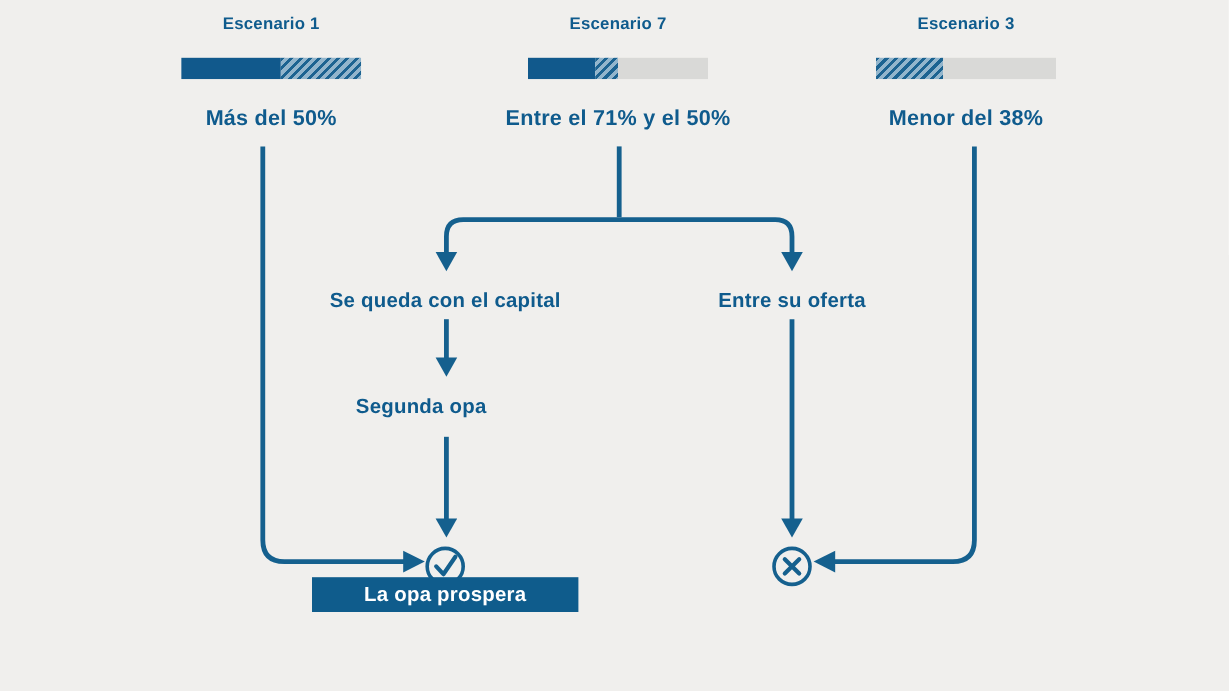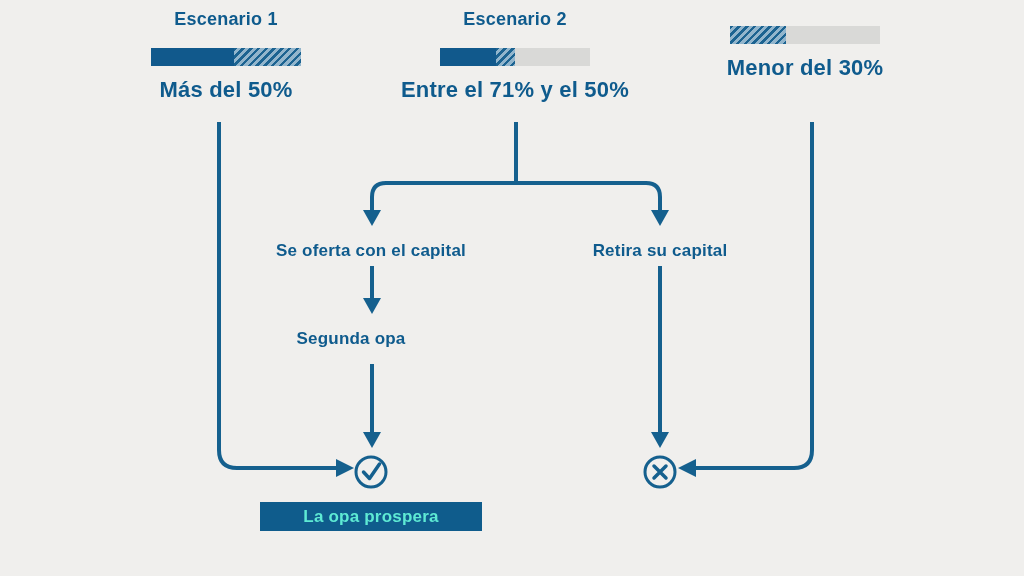--- a/index.html
+++ b/index.html
@@ -14,21 +14,21 @@
     font-family: "Liberation Sans", sans-serif;
     overflow: hidden;
   }
   .scenario {
     position: absolute;
     top: 8px;
     width: 240px;
     text-align: center;
   }
   .sc-title {
-    font-size: 18px;
+    font-size: 14px;
     font-weight: bold;
     color: #0f5b8d;
     height: 22px;
     line-height: 22px;
     letter-spacing: 0.2px;
   }
   .bar {
     width: 150px;
     height: 18px;
     margin: 18px auto 0 auto;
@@ -39,22 +39,22 @@
   .seg.solid { background: #11598c; }
   .seg.hatch {
     background: repeating-linear-gradient(
       135deg,
       #1c6391 0px, #1c6391 2.5px,
       #92b5cc 2.5px, #92b5cc 5.5px
     );
   }
   .seg.track { background: #d9d9d7; }
   .sc-label {
-    margin-top: 11px;
-    font-size: 22px;
+    margin-top: 22px;
+    font-size: 18px;
     font-weight: bold;
     color: #0f5b8d;
     letter-spacing: 0.2px;
   }
   .overlay {
     position: absolute;
     left: 0;
     top: 0;
     pointer-events: none;
   }
@@ -62,25 +62,25 @@
     position: absolute;
     transform: translateX(-50%);
     font-size: 17px;
     font-weight: bold;
     color: #0f5b8d;
     white-space: nowrap;
     letter-spacing: 0.2px;
   }
   .result-box {
     position: absolute;
-    top: 502px;
+    top: 481px;
     width: 222px;
     height: 29px;
     background: #0f5c8c;
-    color: #5eead4;
+    color: #ffffff;
     font-size: 17px;
     font-weight: bold;
     text-align: center;
     line-height: 29px;
     letter-spacing: 0.2px;
   }
 </style>
 </head>
 <body>
 
@@ -90,36 +90,37 @@
     <div class="sc-title">Escenario 1</div>
     <div class="bar">
       <div class="seg solid" style="width: 55%;"></div>
       <div class="seg hatch" style="width: 45%;"></div>
       <div class="seg track" style="width: 0%;"></div>
     </div>
     <div class="sc-label">Más del 50%</div>
   </div>
 
   <div class="scenario" style="left:395px;">
-    <div class="sc-title">Escenario 2</div>
+    <div class="sc-title">Escenario 7</div>
     <div class="bar">
       <div class="seg solid" style="width: 37%;"></div>
       <div class="seg hatch" style="width: 13%;"></div>
       <div class="seg track" style="width: 50%;"></div>
     </div>
     <div class="sc-label">Entre el 71% y el 50%</div>
   </div>
 
   <div class="scenario" style="left:685px;">
+    <div class="sc-title">Escenario 3</div>
     <div class="bar">
       <div class="seg solid" style="width: 0%;"></div>
       <div class="seg hatch" style="width: 37%;"></div>
       <div class="seg track" style="width: 63%;"></div>
     </div>
-    <div class="sc-label">Menor del 30%</div>
+    <div class="sc-label">Menor del 38%</div>
   </div>
 
   <svg class="overlay" width="1024" height="576" viewBox="0 0 1024 576">
     <g fill="none" stroke="#15608e" stroke-width="4">
       <path d="M 219 122 L 219 450 Q 219 468 237 468 L 337 468"></path>
       <path d="M 516 122 L 516 181"></path>
       <path d="M 372 212 L 372 197 Q 372 183 386 183 L 646 183 Q 660 183 660 197 L 660 212"></path>
       <path d="M 372 266 L 372 300"></path>
       <path d="M 372 364 L 372 433"></path>
       <path d="M 660 266 L 660 433"></path>
@@ -137,19 +138,19 @@
     <g>
       <circle cx="371" cy="472" r="15" fill="#f0efed" stroke="#15608e" stroke-width="3"></circle>
       <path d="M 363.5 472 L 369.5 478.5 L 379.5 464" fill="none" stroke="#15608e" stroke-width="3.5" stroke-linecap="round" stroke-linejoin="round"></path>
     </g>
     <g>
       <circle cx="660" cy="472" r="15" fill="#f0efed" stroke="#15608e" stroke-width="3"></circle>
       <path d="M 654 466 L 666 478 M 666 466 L 654 478" fill="none" stroke="#15608e" stroke-width="3.5" stroke-linecap="round"></path>
     </g>
   </svg>
 
-  <div class="node-label" style="left:371px; top:241px;">Se oferta con el capital</div>
-  <div class="node-label" style="left:660px; top:241px;">Retira su capital</div>
+  <div class="node-label" style="left:371px; top:241px;">Se queda con el capital</div>
+  <div class="node-label" style="left:660px; top:241px;">Entre su oferta</div>
   <div class="node-label" style="left:351px; top:329px;">Segunda opa</div>
 
   <div class="result-box" style="left:260px;">La opa prospera</div>
 
 </div>
 
 </body></html>

